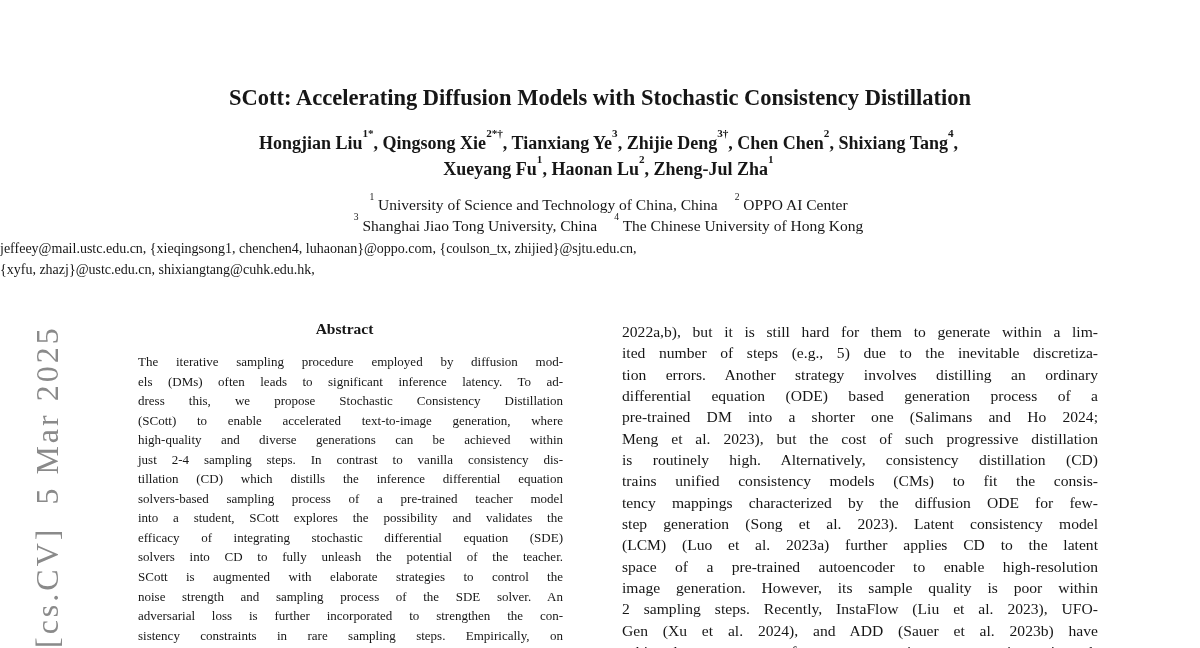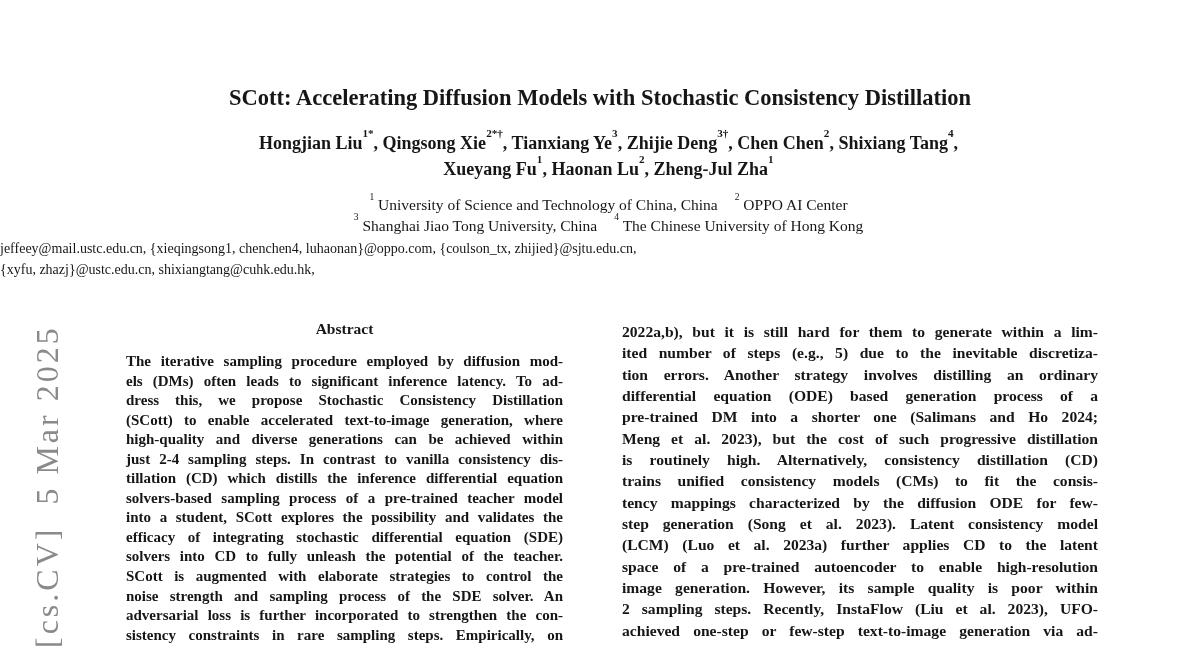--- a/index.html
+++ b/index.html
@@ -27,23 +27,23 @@
     text-align:center; font-size:15.5px; line-height:20.5px;
   }
   .emails {
     position:absolute; top:238px; left:0; right:0;
     text-align:left; font-size:14px; line-height:21px;
   }
   sup { font-size:0.62em; line-height:0; position:relative; top:-0.45em; }
   .gap { display:inline-block; width:17px; }
   .leftcol { position:absolute; left:126px; top:319px; width:437px; }
   .abs-head { text-align:center; font-weight:700; font-size:15.5px; line-height:20px; }
-  .abs-body { margin-top:13px; font-size:15px; line-height:19.55px; }
+  .abs-body { margin-top:13px; font-size:13px; line-height:19.55px;margin-left:12px; }
   .rightcol { position:absolute; left:622px; top:321px; width:476px; font-size:15.6px; line-height:21.35px; }
-  .tline { text-align:justify; text-align-last:justify;font-weight:bold; }
+  .tline { text-align:justify; text-align-last:justify; }
   .rline { text-align:center;padding-left:17px; }
 </style>
 </head>
 <body>
 
 <div id="page">
 
   <div class="arxiv">[cs.CV]  5 Mar 2025</div>
 
   <h1 class="title">SCott: Accelerating Diffusion Models with Stochastic Consistency Distillation</h1>
@@ -93,17 +93,18 @@
         <div class="tline">pre-trained DM into a shorter one (Salimans and Ho 2024;</div>
         <div class="tline">Meng et al. 2023), but the cost of such progressive distillation</div>
         <div class="tline">is routinely high. Alternatively, consistency distillation (CD)</div>
         <div class="tline">trains unified consistency models (CMs) to fit the consis-</div>
         <div class="tline">tency mappings characterized by the diffusion ODE for few-</div>
         <div class="tline">step generation (Song et al. 2023). Latent consistency model</div>
         <div class="tline">(LCM) (Luo et al. 2023a) further applies CD to the latent</div>
         <div class="tline">space of a pre-trained autoencoder to enable high-resolution</div>
         <div class="tline">image generation. However, its sample quality is poor within</div>
         <div class="tline">2 sampling steps. Recently, InstaFlow (Liu et al. 2023), UFO-</div>
+        <div class="tline">Gen (Xu et al. 2024), and ADD (Sauer et al. 2023b) have</div>
       </div>
     <div class="tline">achieved one-step or few-step text-to-image generation via ad-</div>
   </div>
 
 </div>
 
 </body></html>

